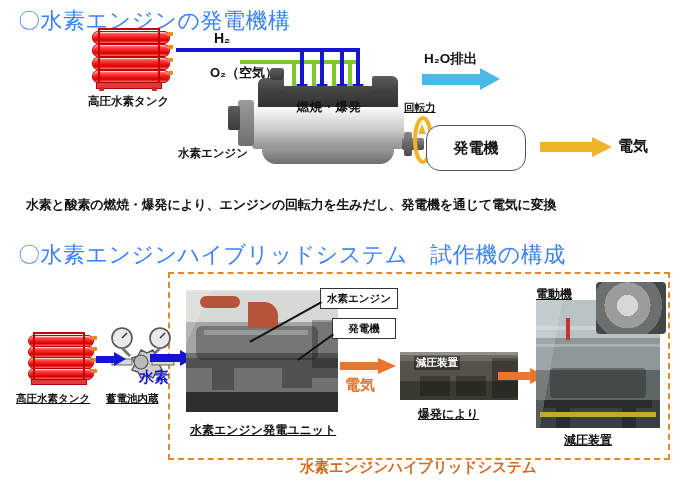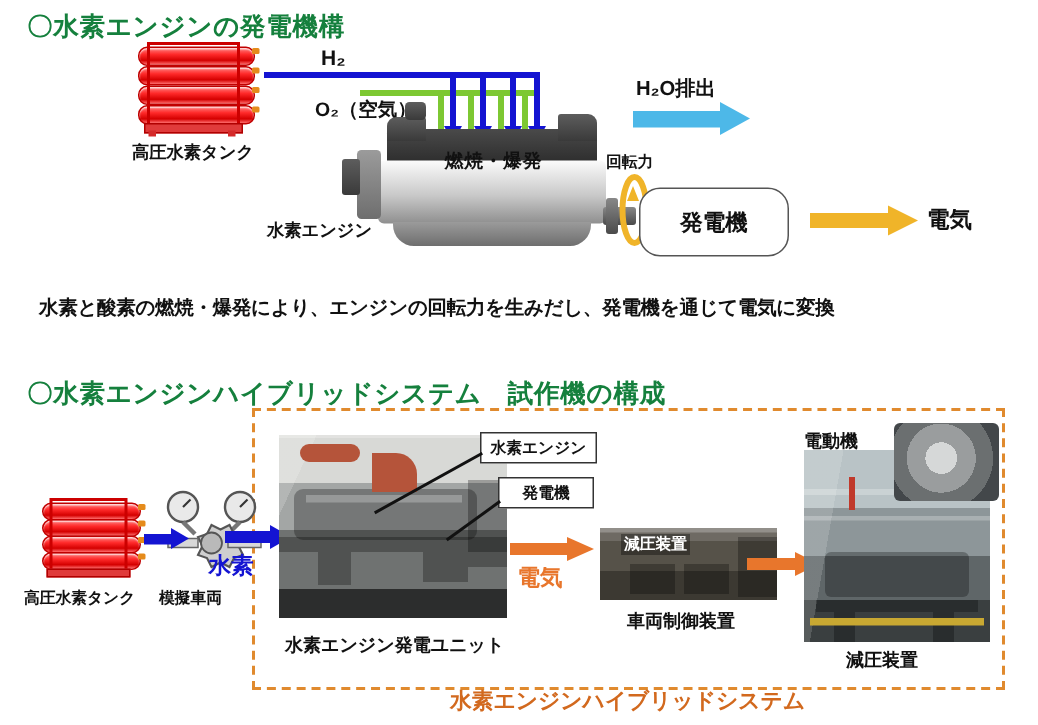--- a/index.html
+++ b/index.html
@@ -5,21 +5,21 @@
   html,body{margin:0;padding:0;background:#ffffff;}
   body{
     width:692px;height:483px;position:relative;overflow:hidden;
     font-family:"Liberation Sans","DejaVu Sans",sans-serif;
     color:#1a1a1a;
   }
   .abs{position:absolute;}
 
   
   .section-heading{
-    font-size:17px;font-weight:700;letter-spacing:.5px;color:#15803d;
+    font-size:22px;font-weight:400;letter-spacing:.5px;color:#3b82f6;
   }
 
   
   .caption-line{
     font-size:13px;font-weight:700;color:#111;letter-spacing:-0.2px;
   }
 
   
   .tank{position:absolute;}
   .tank .cyl{
@@ -32,21 +32,21 @@
     position:absolute;border:2px solid #cc0000;background:transparent;
   }
   .tank .base{
     position:absolute;background:#e03b3b;border:1px solid #b00000;
   }
   .tank .foot{position:absolute;background:#d42a2a;}
   .nozzle{position:absolute;width:5px;height:4px;background:#e58b1b;border-radius:1px;}
 
   
   .lbl{font-size:11.5px;color:#111;font-weight:700;}
-  .lbl-sm{font-size:10.5px;color:#111;font-weight:700;}
+  .lbl-sm{font-size:10.5px;color:#111;font-weight:700;text-decoration:underline;}
 
   
   .pipe-h2{position:absolute;background:#1414d2;}
   .pipe-o2{position:absolute;background:#7dc832;}
 
   .arrow-down-blue{
     position:absolute;width:0;height:0;
     border-left:6px solid transparent;border-right:6px solid transparent;
     border-top:11px solid #1414d2;
   }
@@ -214,21 +214,21 @@
 <div class="blockarrow" style="left:540px;top:137px;width:72px;height:20px;">
   <div class="shaftb" style="width:52px;background:#f0b429;"></div>
   <div class="headb" style="border-top-width:10px;border-bottom-width:10px;border-left:20px solid #f0b429;"></div>
 </div>
 <div class="abs lbl" style="left:618px;top:137px;font-size:15px;">
   <span>電気</span>
 </div>
 
 <div class="abs caption-line" style="left:26px;top:196px;">水素と酸素の燃焼・爆発により、エンジンの回転力を生みだし、発電機を通じて電気に変換</div>
 
-<div class="abs section-heading" style="left:18px;top:240px;margin-top:11px;">〇水素エンジンハイブリッドシステム　試作機の構成</div>
+<div class="abs section-heading" style="left:18px;top:240px;">〇水素エンジンハイブリッドシステム　試作機の構成</div>
 
 <div class="dashbox" style="left:168px;top:272px;width:498px;height:184px;"></div>
 <div class="abs orange-text" style="left:300px;top:458px;font-size:14.5px;">水素エンジンハイブリッドシステム</div>
 
 <div class="tank" style="left:28px;top:334px;width:72px;height:50px;">
   <div class="cyl" style="top:1px;width:64px;height:10px;"></div>
   <div class="cyl" style="top:12px;width:64px;height:10px;"></div>
   <div class="cyl" style="top:23px;width:64px;height:10px;"></div>
   <div class="cyl" style="top:34px;width:64px;height:10px;"></div>
   <div class="frame" style="left:5px;top:-2px;width:48px;height:48px;"></div>
@@ -247,21 +247,21 @@
   <line x1="56" y1="12" x2="61" y2="7" stroke="#333" stroke-width="1.4"></line>
   <line x1="18" y1="22" x2="26" y2="30" stroke="#777" stroke-width="3"></line>
   <line x1="56" y1="22" x2="48" y2="30" stroke="#777" stroke-width="3"></line>
   <g fill="#cfcfcf" stroke="#555" stroke-width="1.4">
     <path d="M37 24 l6 3 6-3 3 6 6 2 -3 6 3 6 -6 2 -3 6 -6-3 -6 3 -3-6 -6-2 3-6 -3-6 6-2z"></path>
   </g>
   <circle cx="37" cy="36" r="7" fill="#b9b9b9" stroke="#555" stroke-width="1.2"></circle>
   <rect x="8" y="33" width="20" height="6" fill="#d8d8d8" stroke="#666" stroke-width="1"></rect>
   <rect x="48" y="33" width="22" height="6" fill="#d8d8d8" stroke="#666" stroke-width="1"></rect>
 </svg>
-<div class="abs lbl-sm" style="left:106px;top:392px;">模擬車両</div>
+<div class="abs lbl-sm" style="left:106px;top:392px;">蓄電池内蔵</div>
 
 <div class="blockarrow" style="left:96px;top:352px;width:30px;height:14px;">
   <div class="shaftb" style="width:20px;background:#1414d2;"></div>
   <div class="headb" style="border-top-width:7px;border-bottom-width:7px;border-left:12px solid #1414d2;"></div>
 </div>
 <div class="blockarrow" style="left:150px;top:350px;width:44px;height:16px;">
   <div class="shaftb" style="width:30px;background:#1414d2;"></div>
   <div class="headb" style="border-top-width:8px;border-bottom-width:8px;border-left:14px solid #1414d2;"></div>
 </div>
 <div class="abs" style="left:139px;top:368px;color:#1414d2;font-size:15px;font-weight:700;">
@@ -301,21 +301,21 @@
 
 <div class="photo ph-battery" style="left:400px;top:352px;width:118px;height:48px;">
   <div class="dkstreak" style="left:20px;top:24px;width:30px;height:20px;"></div>
   <div class="dkstreak" style="left:56px;top:24px;width:30px;height:20px;"></div>
   <div class="streak" style="left:0;top:0;width:118px;height:3px;"></div>
   <div class="dkstreak" style="left:92px;top:6px;width:26px;height:40px;"></div>
 </div>
 <div class="photo-cap" style="left:414px;top:356px;color:#fff;">
   <span>減圧装置</span>
 </div>
-<div class="abs lbl-sm" style="left:418px;top:406px;font-size:12px;">車両制御装置</div>
+<div class="abs lbl-sm" style="left:418px;top:406px;font-size:12px;">爆発により</div>
 
 <div class="blockarrow" style="left:498px;top:368px;width:48px;height:16px;">
   <div class="shaftb" style="width:32px;background:#e8762c;"></div>
   <div class="headb" style="border-top-width:8px;border-bottom-width:8px;border-left:16px solid #e8762c;"></div>
 </div>
 
 <div class="photo ph-vehicle" style="left:536px;top:300px;width:124px;height:128px;">
   <div class="streak" style="left:0;top:26px;width:124px;height:4px;"></div>
   <div class="streak" style="left:0;top:44px;width:124px;height:3px;"></div>
   <div class="dkstreak" style="left:14px;top:68px;width:96px;height:30px;border-radius:4px;"></div>

